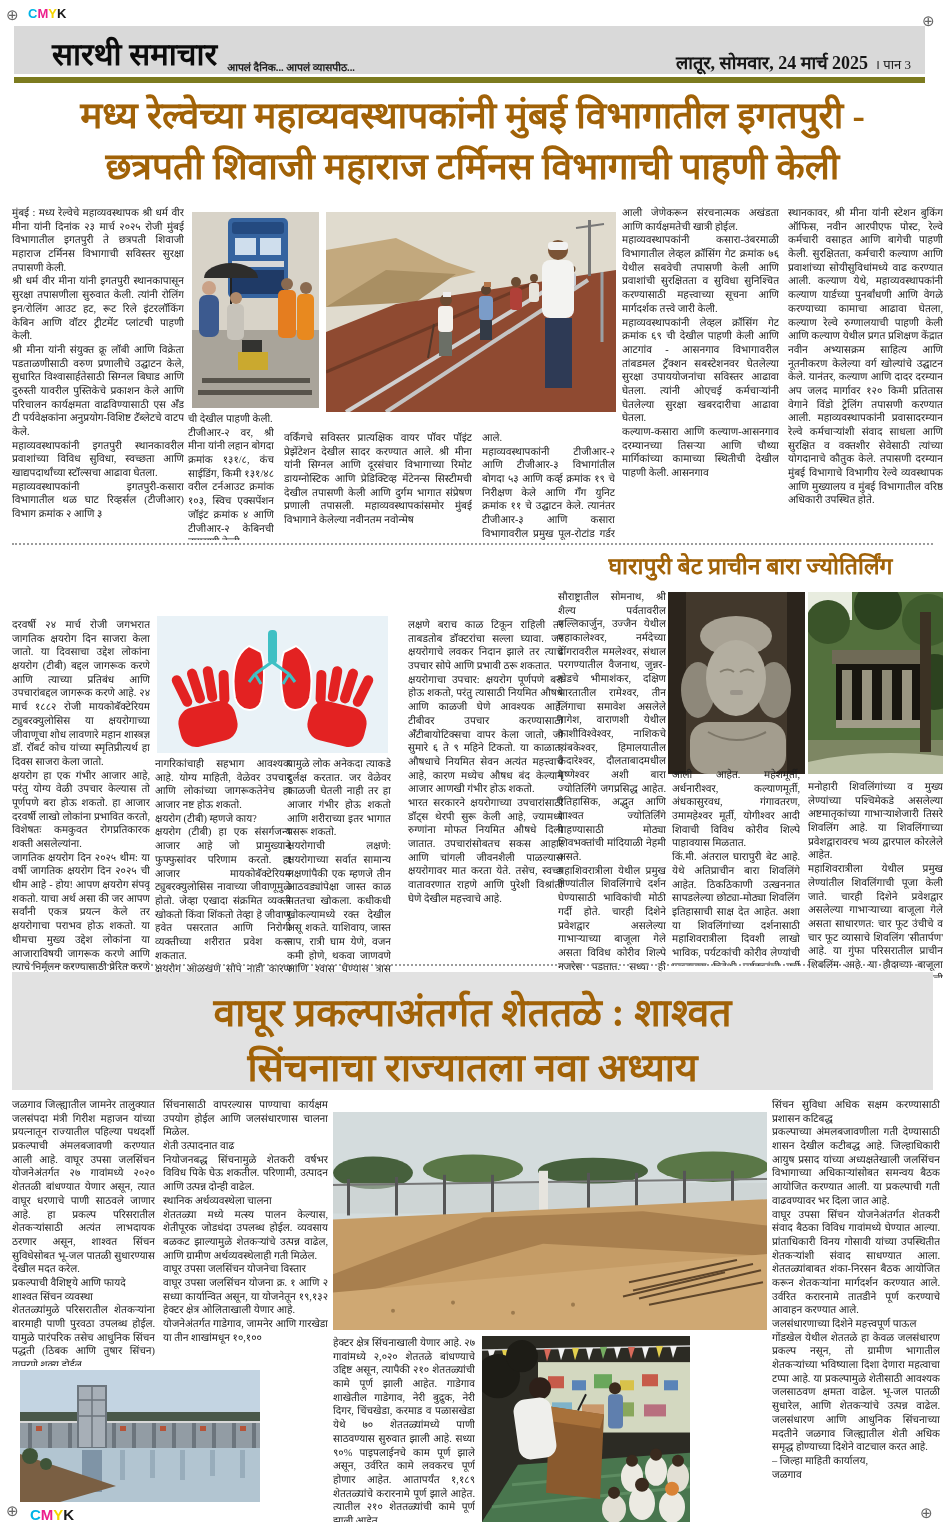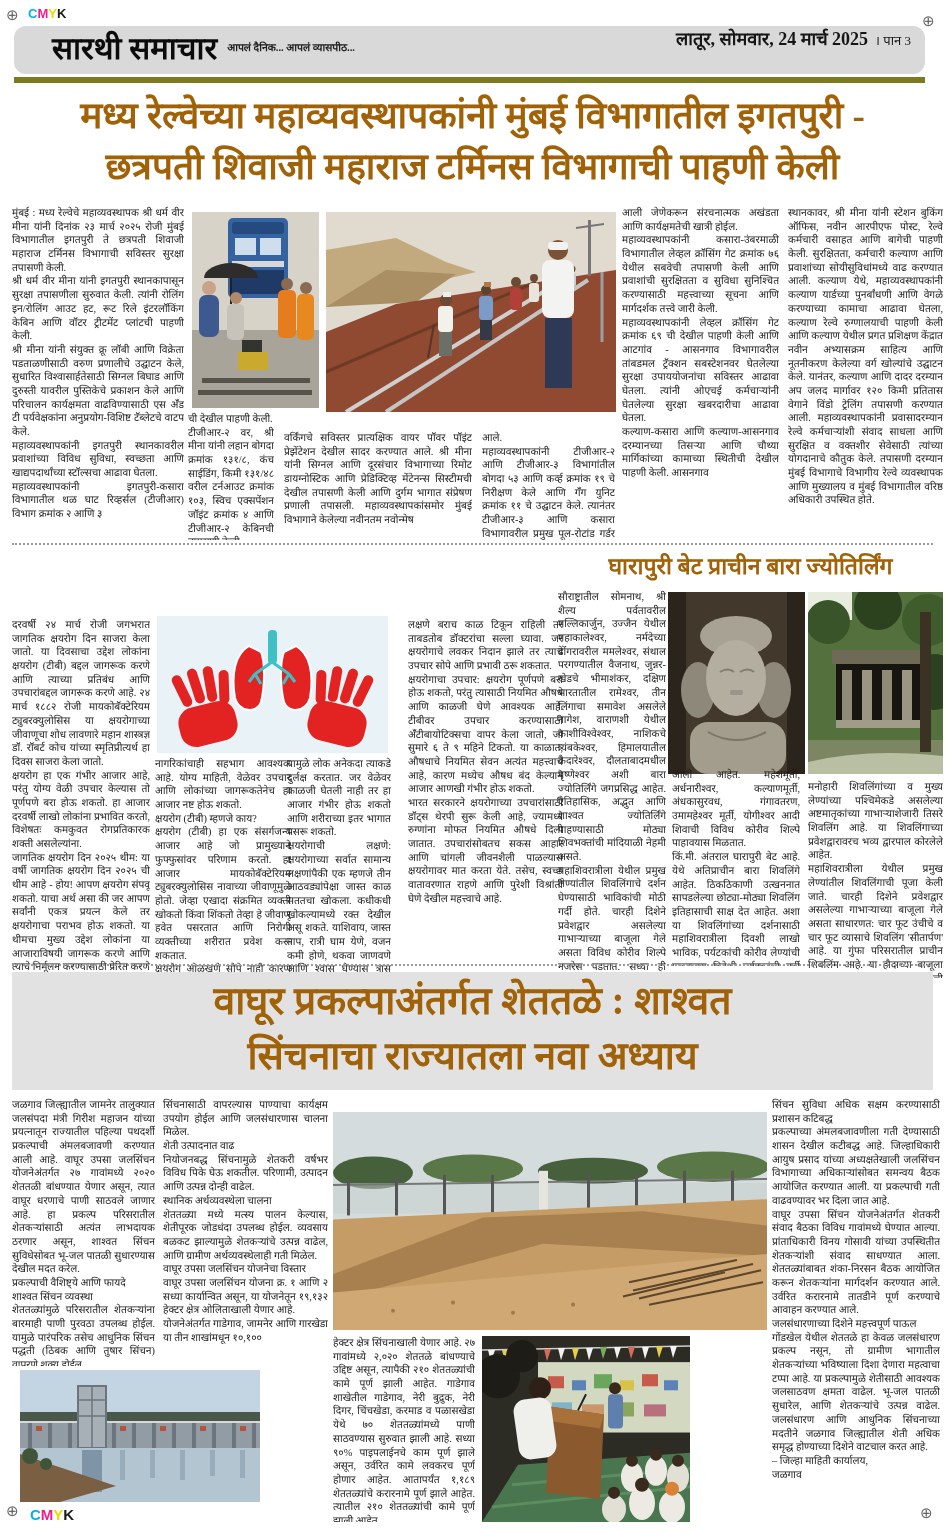--- a/index.html
+++ b/index.html
@@ -3,33 +3,33 @@
 <meta charset="utf-8">
 <style>
   html,body{margin:0;padding:0;background:#f2f2f2;}
   .page{position:relative;width:945px;height:1538px;background:#ffffff;margin:0 auto;
         font-family:"Liberation Serif", serif;color:#161616;overflow:hidden;}
   .abs{position:absolute;}
   .regmark{font-size:15px;color:#666;line-height:1;}
   .cmyk{font-family:"Liberation Sans", sans-serif;font-weight:bold;font-size:13px;letter-spacing:0px;}
   .cmyk span{display:inline-block;}
   .c-c{color:#00b3e6;} .c-m{color:#ec1e8c;} .c-y{color:#f5d500;} .c-k{color:#1a1a1a;}
-  .masthead{background:#d9d9d9;display:flex;align-items:flex-start;border-radius:12px;}
+  .masthead{background:#d9d9d9;display:flex;align-items:flex-end;}
   .mast-title{font-size:31px;font-weight:bold;color:#0b0b0b;padding-left:38px;white-space:nowrap;}
   .mast-tag{font-size:10.5px;font-weight:bold;color:#222;margin-left:10px;margin-top:14px;white-space:nowrap;}
   .mast-right{margin-left:auto;padding-right:14px;display:flex;align-items:baseline;gap:7px;}
   .mast-date{font-size:18px;font-weight:bold;white-space:nowrap;}
   .mast-page{font-size:13px;font-weight:normal;white-space:nowrap;}
   .rule-olive{background:#7c7b1f;}
   .headline{font-weight:bold;text-align:center;white-space:pre-line;color:#a16207;}
   .hl-1{font-size:37px;line-height:1.38;}
   .hl-2{font-size:26px;line-height:1.22;}
   .hl-3{font-size:23px;line-height:1.2;}
   .band{background:#e2e2e2;}
-  .hl-4{font-size:39px;line-height:1.4;padding-top:2px;}
+  .hl-4{font-size:39px;line-height:1.4;padding-top:14px;}
   .col{font-size:10.3px;line-height:1.33;text-align:justify;white-space:pre-line;
        overflow:hidden;color:#1c1c1c;}
   .dotted{border-top:2px dotted #9b9b9b;height:0;}
   figure{margin:0;padding:0;}
   figure svg{display:block;width:100%;height:100%;}
 </style>
 </head>
 <body>
 
 <div class="page">

